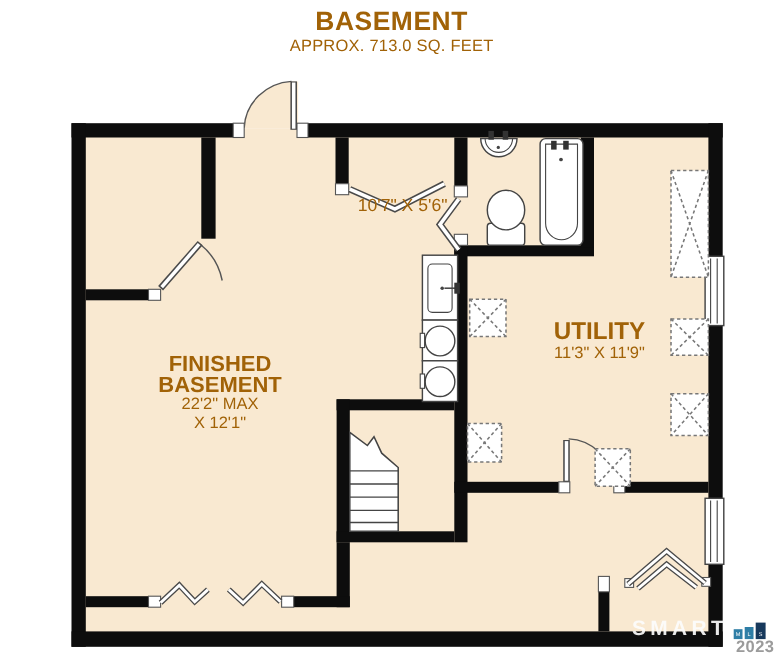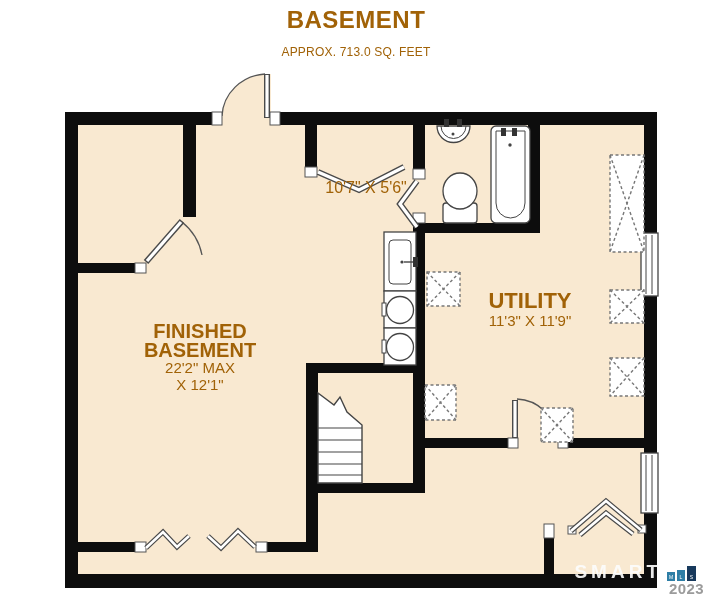--- a/index.html
+++ b/index.html
@@ -1,27 +1,27 @@
 <!DOCTYPE html>
 <html style="--floor: #f9e9d1; --wall: #0d0d0d; --line: #4a4a4a; --logo-blue: #2e7ea6; --logo-navy: #17395c; --copyright-gray: #9b9b9b;"><head>
 <meta charset="utf-8">
 <style>
   html,body{margin:0;padding:0;background:#fff;}
   .canvas{position:relative;width:712px;height:601px;background:#ffffff;overflow:hidden;
           font-family:"Liberation Sans", sans-serif;}
   .canvas svg{position:absolute;left:0;top:0;z-index:1;}
   .txt{position:absolute;z-index:2;color:#a16207;}
   .plan-title{left:0;right:0;top:6px;text-align:center;font-size:24px;font-weight:bold;letter-spacing:.5px;}
-  .plan-subtitle{left:0;right:0;top:33px;text-align:center;font-size:12px;letter-spacing:.2px;margin-top:12px;}
+  .plan-subtitle{left:0;right:0;top:33px;text-align:center;font-size:15px;letter-spacing:.2px;}
   .room-label{text-align:center;}
   .room-label .rn{font-weight:bold;}
   .lbl-fb{left:112px;top:322px;width:176px;}
   .lbl-fb .rn{font-size:20px;line-height:19px;}
   .lbl-fb .rd{font-size:15px;line-height:16.5px;}
-  .lbl-ut{left:452px;top:290px;width:156px;}
+  .lbl-ut{left:467px;top:290px;width:156px;}
   .lbl-ut .rn{font-size:22px;line-height:22px;}
   .lbl-ut .rd{font-size:15px;line-height:18px;}
   .lbl-hall{left:300px;top:179px;width:132px;font-size:16px;}
   .wm-row1{position:absolute;z-index:3;right:16px;top:562px;display:flex;}
   .wm-brand{font-size:19px;font-weight:600;letter-spacing:4px;color:rgba(252,252,252,.92);line-height:19px;}
   .wm-blocks{display:flex;align-items:flex-end;margin-left:3px;}
   .wm-block{display:flex;align-items:flex-end;justify-content:center;width:8px;margin-left:2px;
             color:#fff;font-size:5px;line-height:7px;}
   .wm-b1{height:9px;background:var(--logo-blue,#2e7ea6);}
   .wm-b2{height:11px;background:var(--logo-blue,#2e7ea6);}

